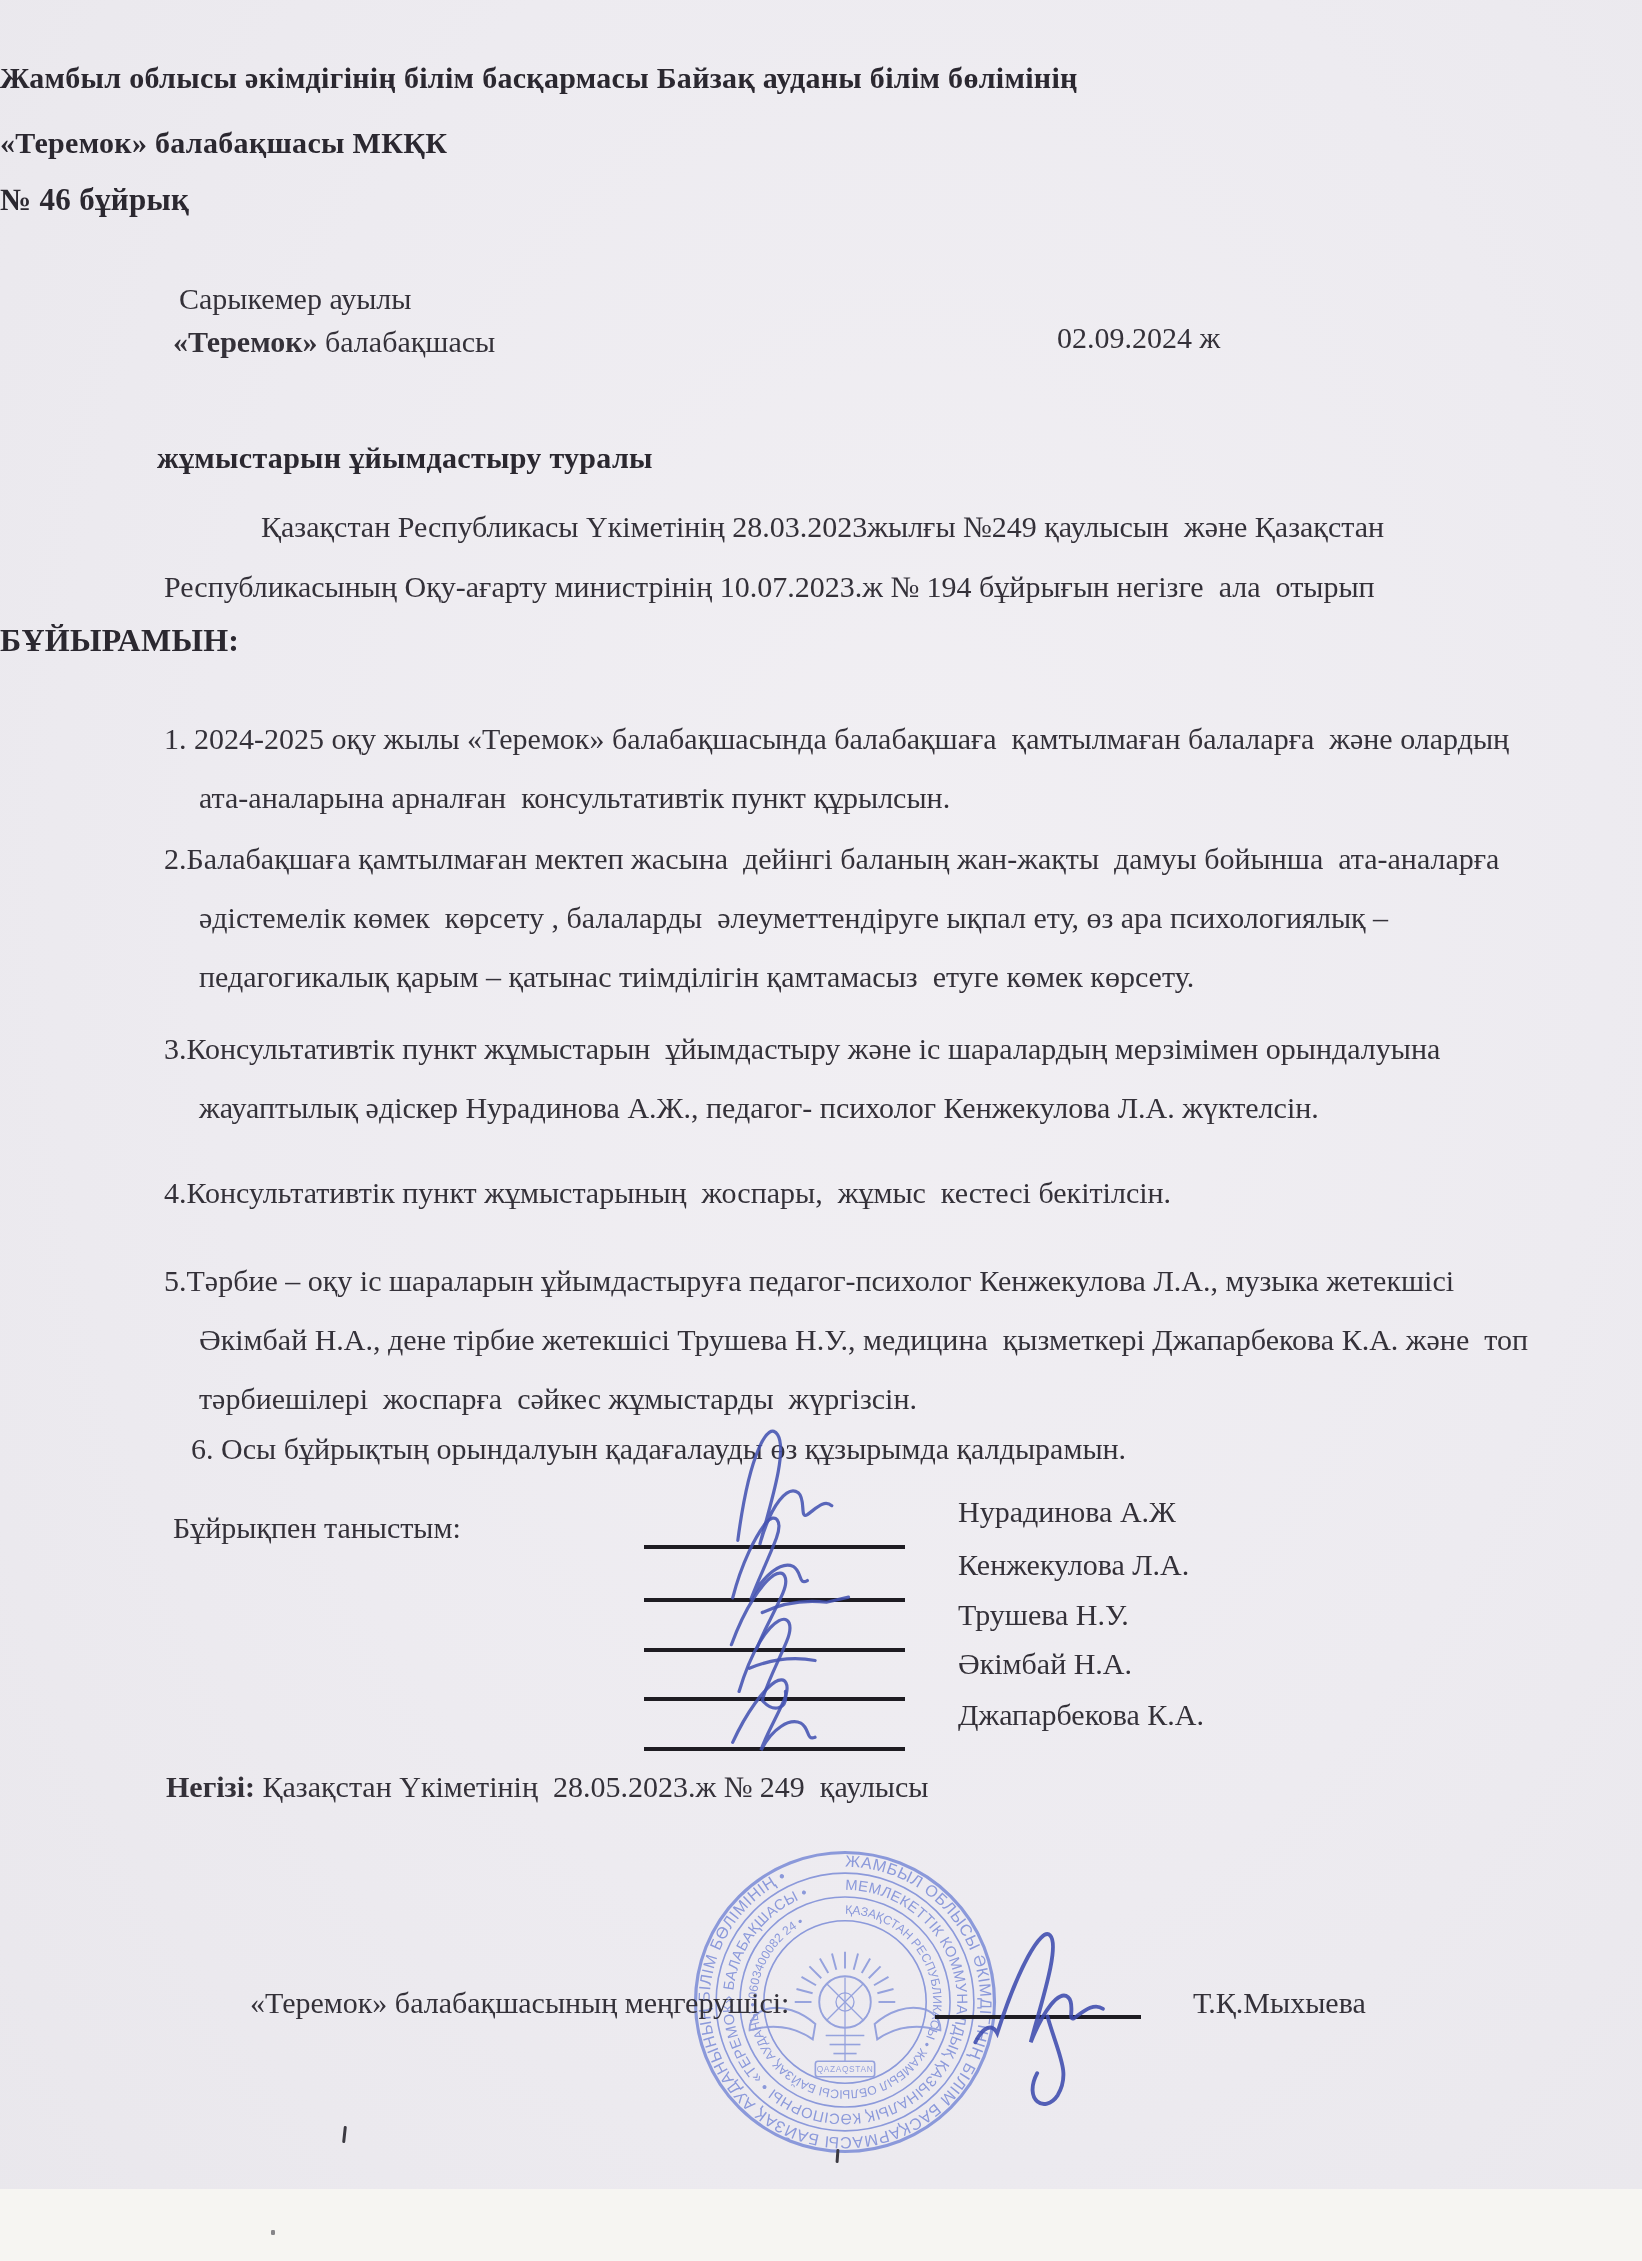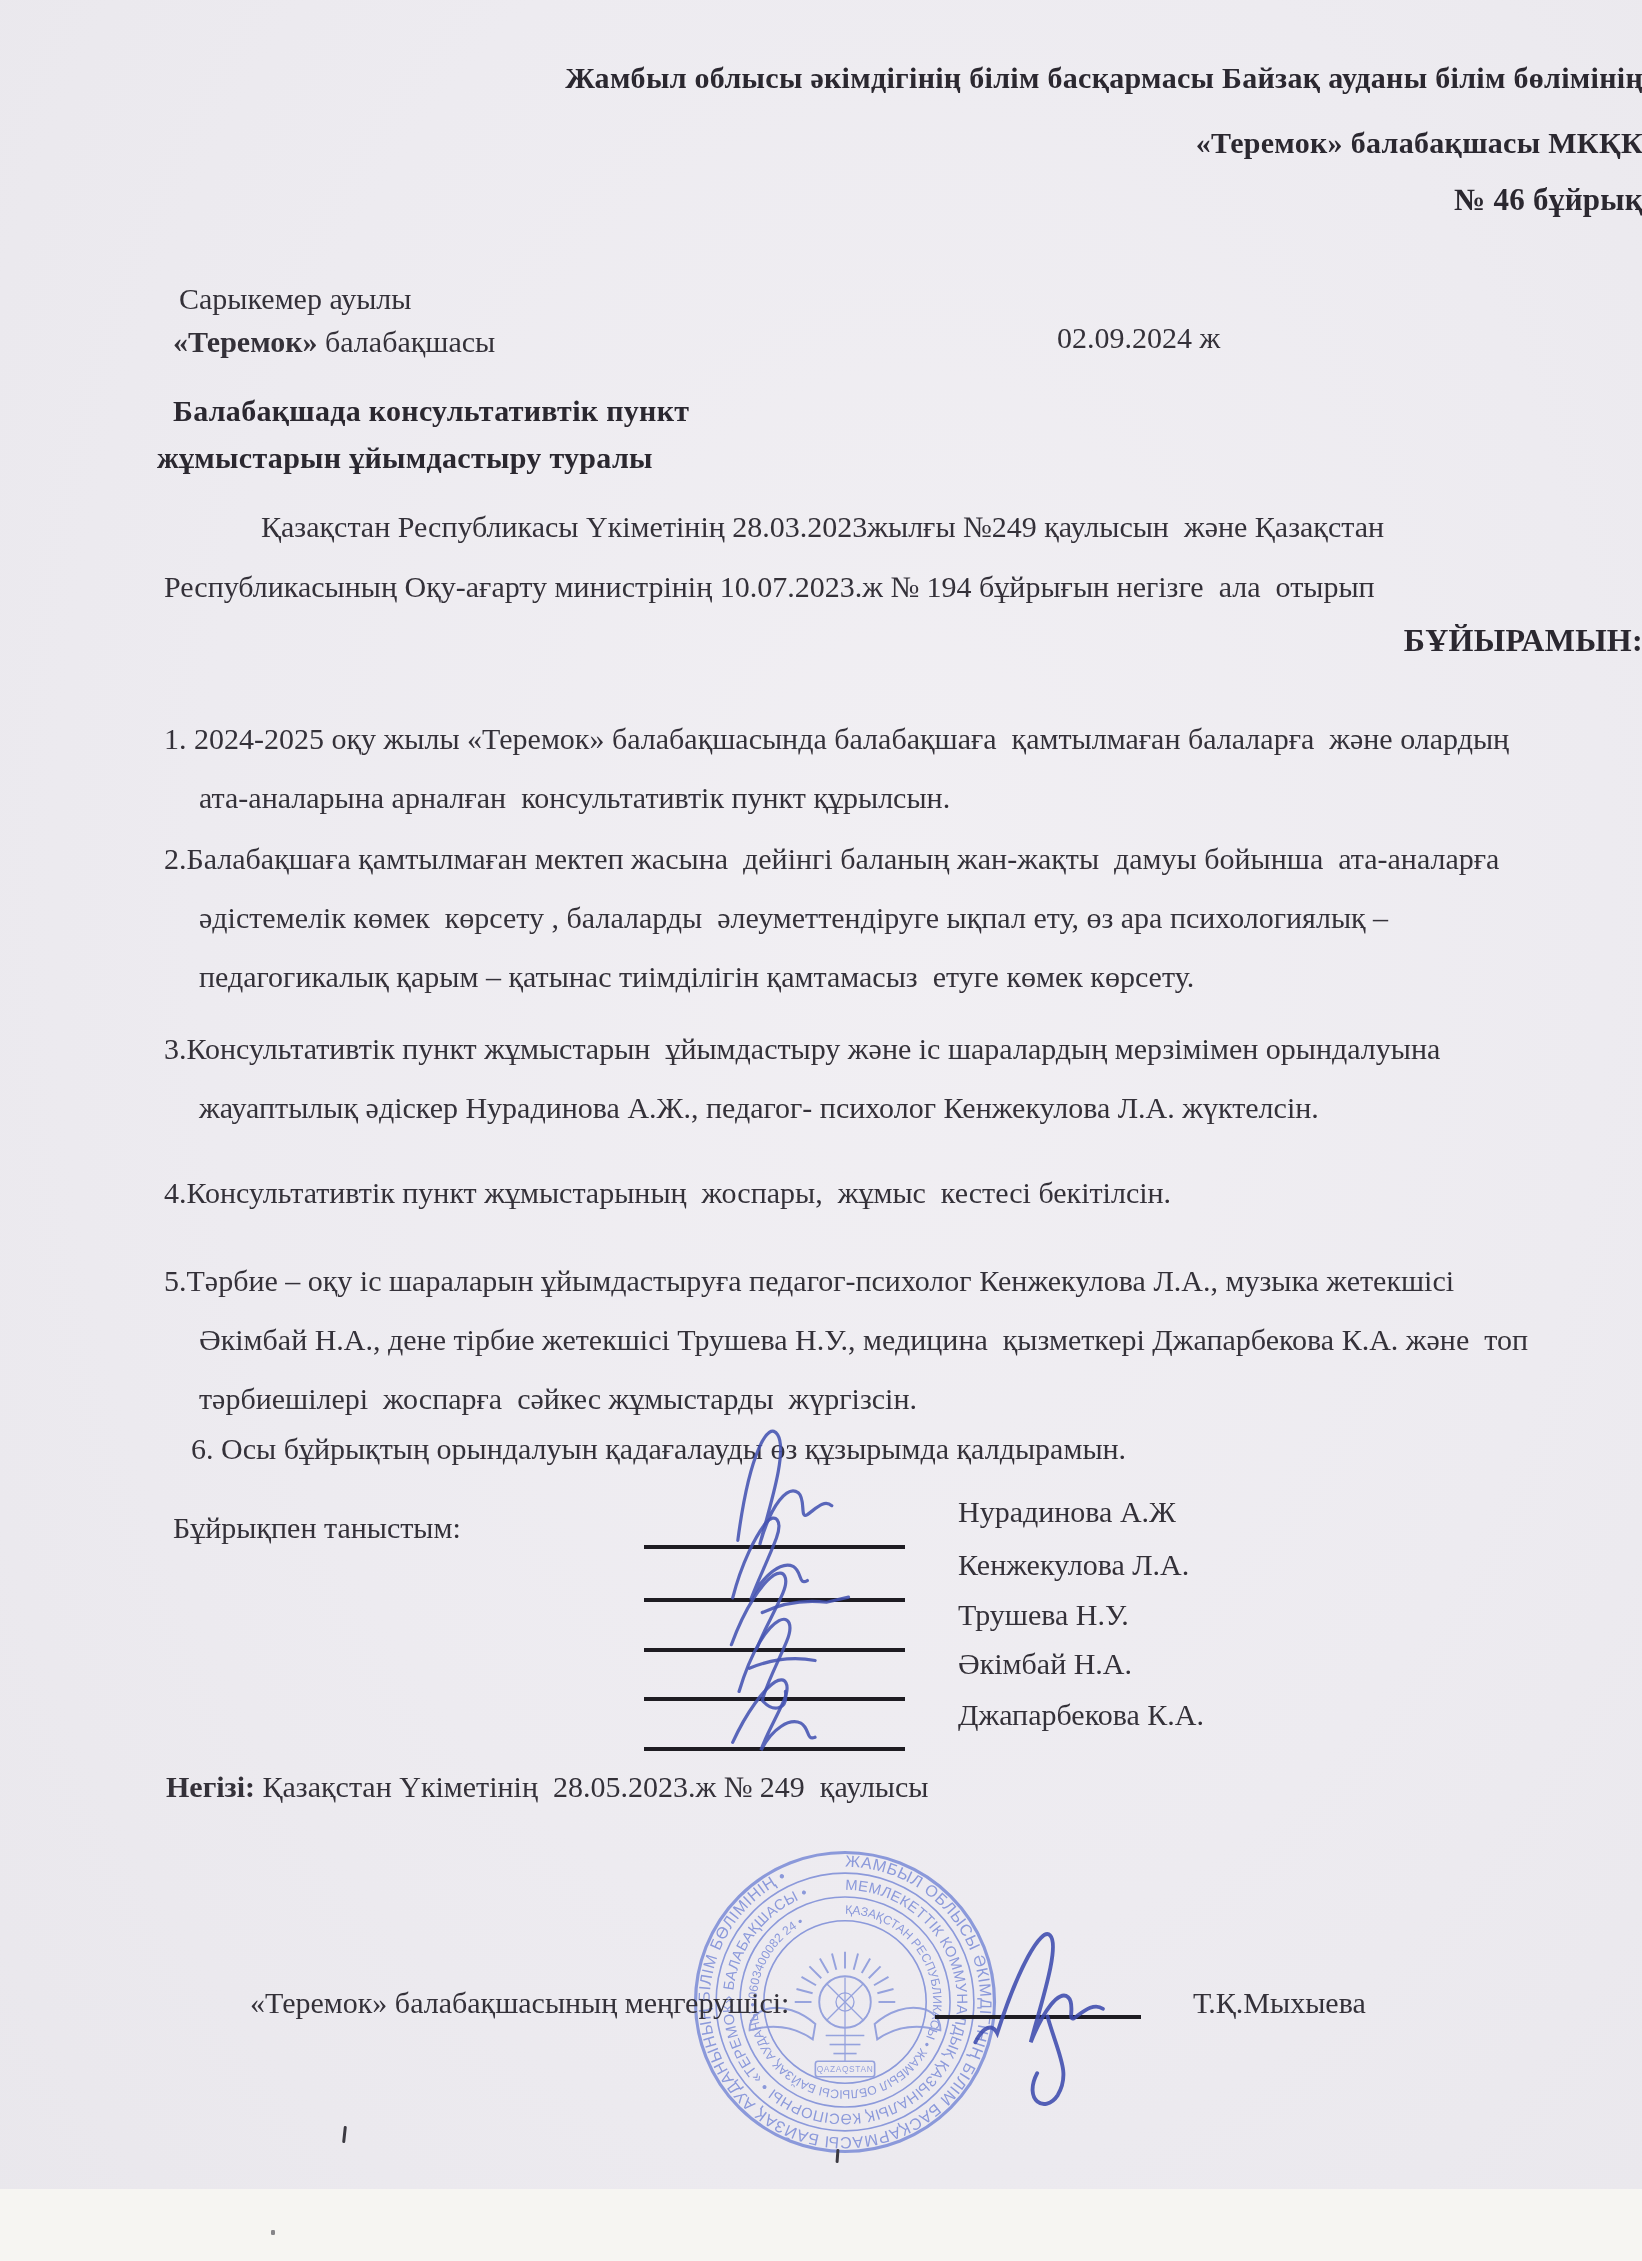--- a/index.html
+++ b/index.html
@@ -4,21 +4,21 @@
 <style>
   html,body{margin:0;padding:0;background:#8a8790;}
   .page{
     position:relative;width:1643px;height:2261px;overflow:hidden;
     background:radial-gradient(ellipse at 55% 40%, #f1eff3 0%, #edebf0 55%, #e9e7ec 100%);
     font-family:"Liberation Serif", serif;
     color:#2e2b33;
   }
   .t{position:absolute;white-space:pre-wrap;}
   .b{font-weight:bold;}
-  .center{left:0;width:1643px;text-align:right;}
+  .center{left:0;width:1643px;text-align:left;}
   .hdr{font-size:30px;font-weight:bold;color:#2b2830;letter-spacing:0.3px;}
   .body-txt{font-size:30px;line-height:59px;color:#343139;}
   .item{left:164px;width:1356px;padding-left:35px;text-indent:-35px;}
   .sig-line{position:absolute;height:3.9px;background:#1e1c22;}
   .name{font-size:30px;color:#343139;}
   .ink{position:absolute;}
   .ink path{fill:none;stroke:#4453b2;stroke-width:5;stroke-linecap:round;opacity:.88;}
   .ink.big path{stroke:#3d4bae;stroke-width:6;}
   .stamp{position:absolute;opacity:.88;}
   .stamp text{font-family:"Liberation Sans", sans-serif;fill:#7e8ed8;}
@@ -32,21 +32,20 @@
 <div class="page">
 
   <div class="t center hdr" style="top:61px;">Жамбыл облысы әкімдігінің білім басқармасы Байзақ ауданы білім бөлімінің</div>
   <div class="t center hdr" style="top:126px;">«Теремок» балабақшасы МКҚК</div>
   <div class="t center hdr" style="top:182px;font-size:31px;">№ 46 бұйрық</div>
 
   <div class="t body-txt" style="top:278px;left:179px;line-height:41px;">Сарыкемер ауылы</div>
   <div class="t body-txt" style="top:321px;left:173px;line-height:41px;"><span class="b">«Теремок»</span><span> балабақшасы</span></div>
   <div class="t body-txt" style="top:317px;left:1057px;line-height:41px;">02.09.2024 ж</div>
 
-  <div class="t hdr" style="top:394px;left:173px;">Балабақшада консультативтік пункт</div>
   <div class="t hdr" style="top:441px;left:157px;">жұмыстарын ұйымдастыру туралы</div>
 
   <div class="t body-txt" style="top:497px;left:164px;width:1353px;text-indent:97px;line-height:60px;">Қазақстан Республикасы Үкіметінің 28.03.2023жылғы №249 қаулысын  және Қазақстан Республикасының Оқу-ағарту министрінің 10.07.2023.ж № 194 бұйрығын негізге  ала  отырып</div>
 
   <div class="t center hdr" style="top:622px;font-size:32px;">БҰЙЫРАМЫН:</div>
 
   <div class="t body-txt item" style="top:709px;">1. 2024-2025 оқу жылы «Теремок» балабақшасында балабақшаға  қамтылмаған балаларға  және олардың  ата-аналарына арналған  консультативтік пункт құрылсын.</div>
   <div class="t body-txt item" style="top:829px;">2.Балабақшаға қамтылмаған мектеп жасына  дейінгі баланың жан-жақты  дамуы бойынша  ата-аналарға әдістемелік көмек  көрсету , балаларды  әлеуметтендіруге ықпал ету, өз ара психологиялық – педагогикалық қарым – қатынас тиімділігін қамтамасыз  етуге көмек көрсету.</div>
   <div class="t body-txt item" style="top:1019px;">3.Консультативтік пункт жұмыстарын  ұйымдастыру және іс шаралардың мерзімімен орындалуына жауаптылық әдіскер Нурадинова А.Ж., педагог- психолог Кенжекулова Л.А. жүктелсін.</div>
   <div class="t body-txt item" style="top:1163px;">4.Консультативтік пункт жұмыстарының  жоспары,  жұмыс  кестесі бекітілсін.</div>

